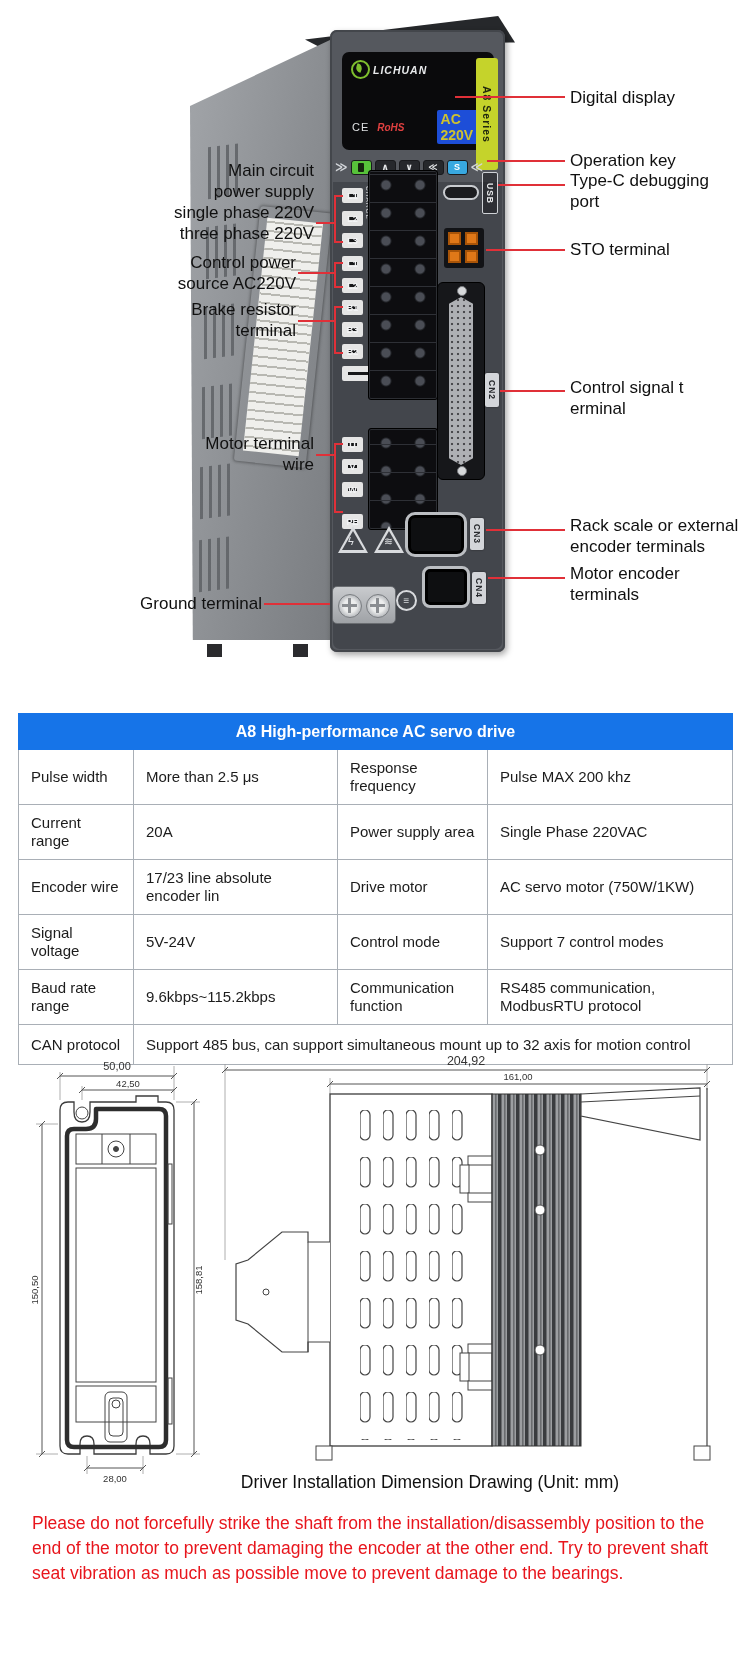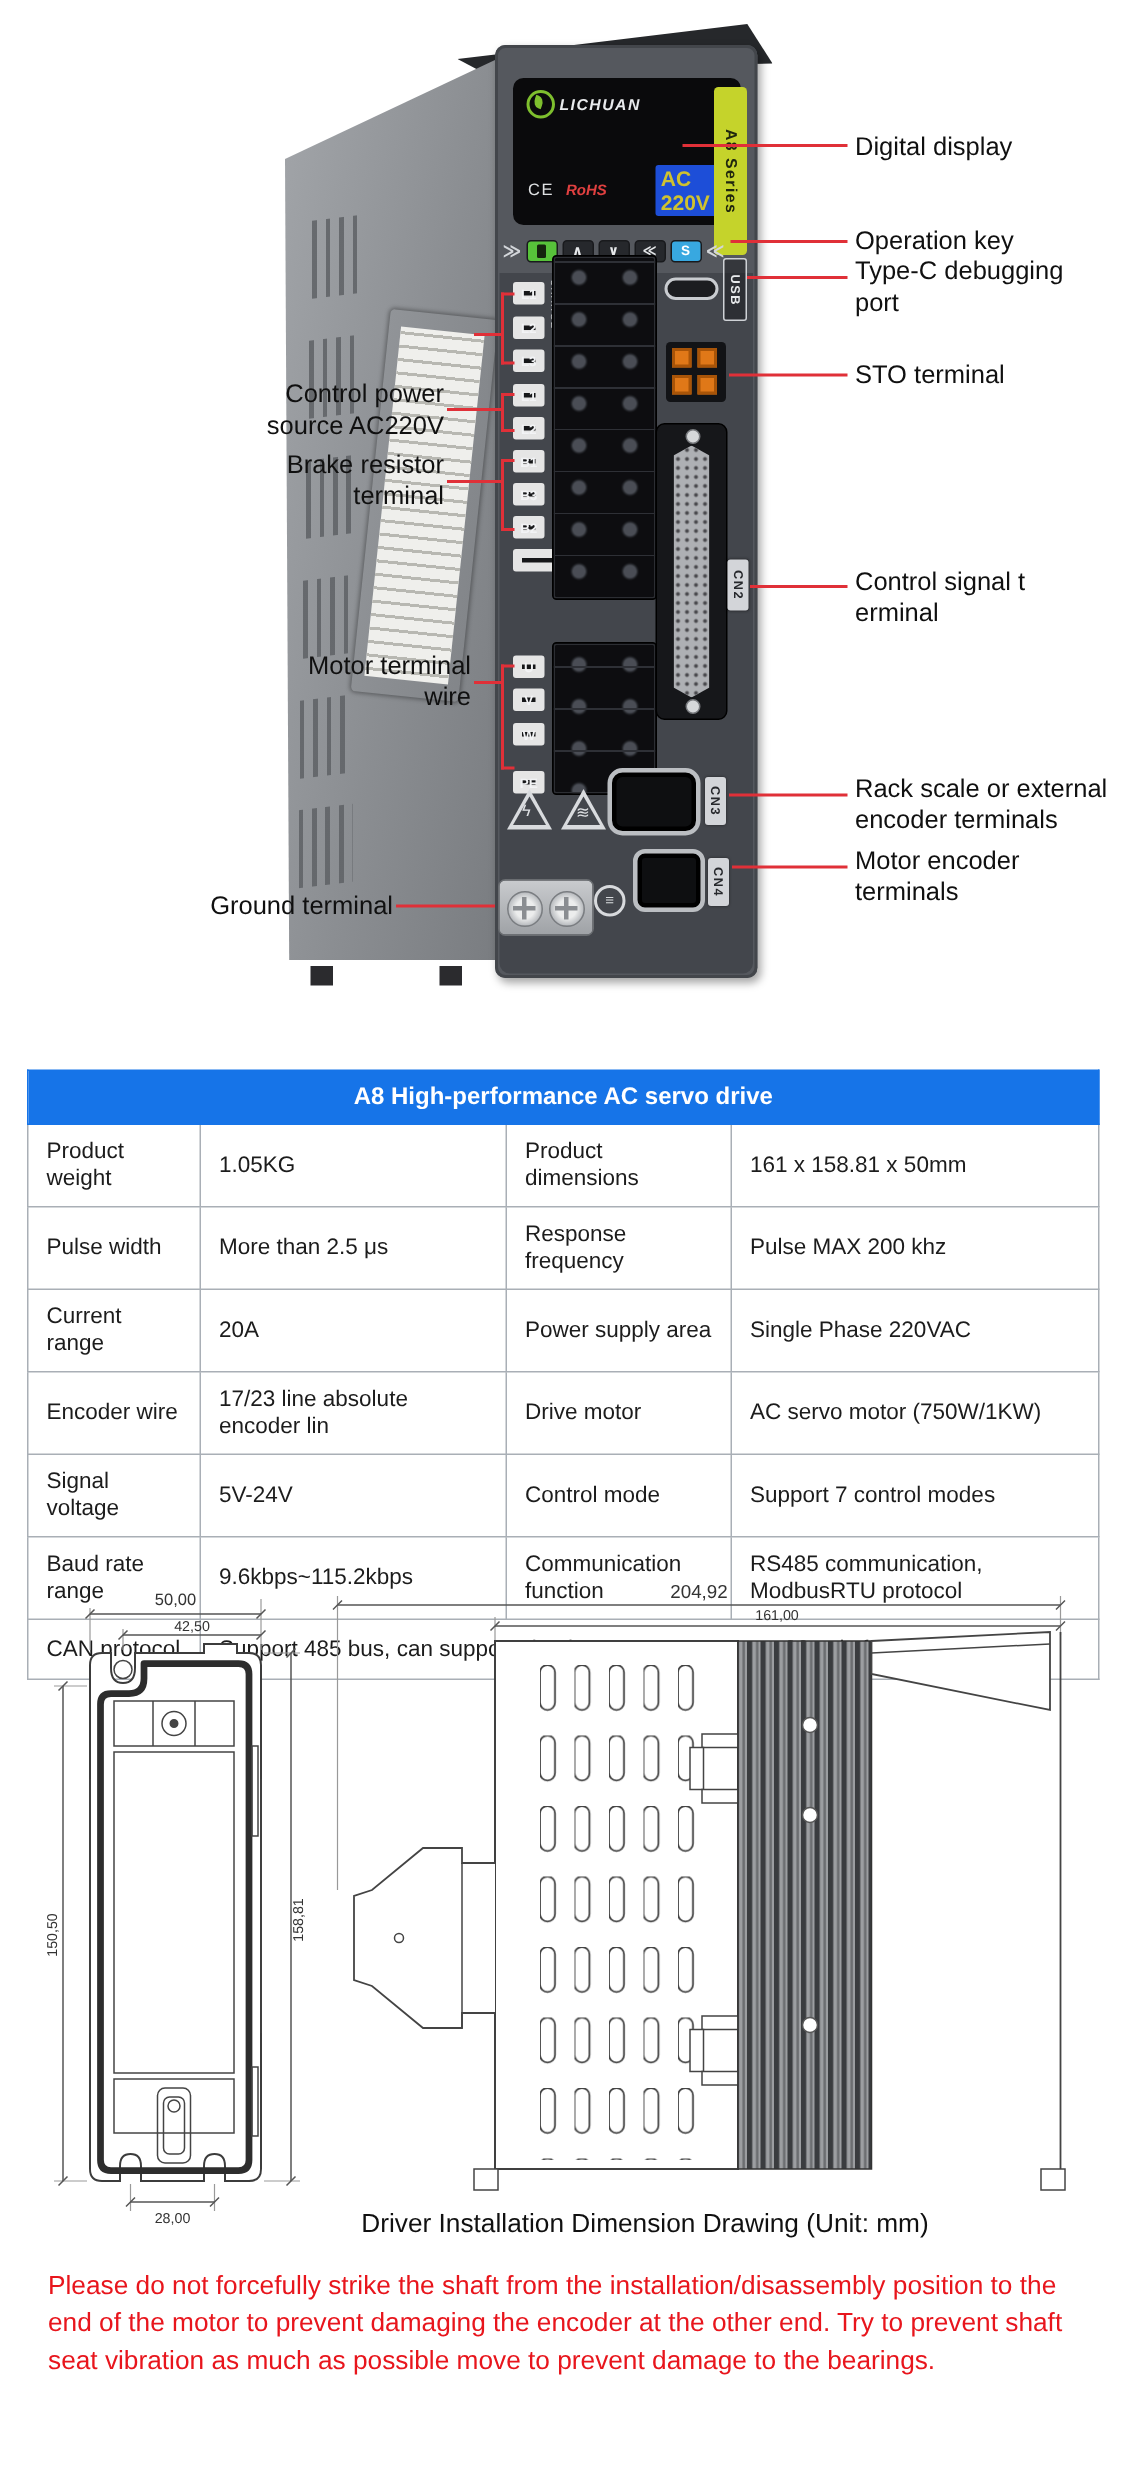--- a/index.html
+++ b/index.html
@@ -217,20 +217,24 @@
       <div class="gplate">
         <span class="gscrew" style="left:5px;"></span>
         <span class="gscrew" style="left:33px;"></span>
       </div>
       <div class="gsym">
         <span>≡</span>
       </div>
     </div>
   </div>
 
+  <div class="callout lft" style="left:14px;top:160px;width:300px;">Main circuit
+power supply
+single phase 220V
+three phase 220V</div>
   <div class="callout lft" style="left:0;top:252px;width:296px;">Control power
 source AC220V</div>
   <div class="callout lft" style="left:0;top:299px;width:296px;">Brake resistor
 terminal</div>
   <div class="callout lft" style="left:14px;top:433px;width:300px;">Motor terminal
 wire</div>
   <div class="callout lft" style="left:0;top:593px;width:262px;">Ground terminal</div>
 
   <div class="callout" style="left:570px;top:87px;width:176px;">Digital display</div>
   <div class="callout" style="left:570px;top:150px;width:176px;">Operation key</div>
@@ -275,26 +279,20 @@
         <col style="width:115px;">
         <col style="width:204px;">
         <col style="width:150px;">
         <col style="width:245px;">
       </colgroup>
     <tbody>
         <tr>
           <th colspan="4">A8 High-performance AC servo drive</th>
         </tr>
     <tr>
-      <td>Product weight</td>
-      <td>1.05KG</td>
-      <td>Product dimensions</td>
-      <td>161 x 158.81 x 50mm</td>
-    </tr>
-    <tr>
       <td>Pulse width</td>
       <td>More than 2.5 μs</td>
       <td>Response frequency</td>
       <td>Pulse MAX 200 khz</td>
     </tr>
     <tr>
       <td>Current range</td>
       <td>20A</td>
       <td>Power supply area</td>
       <td>Single Phase 220VAC</td>

